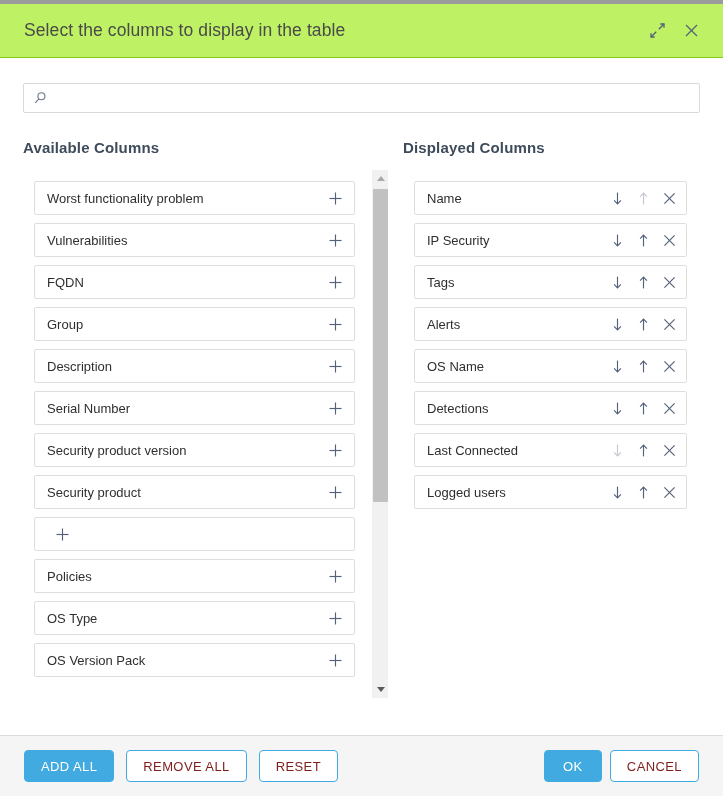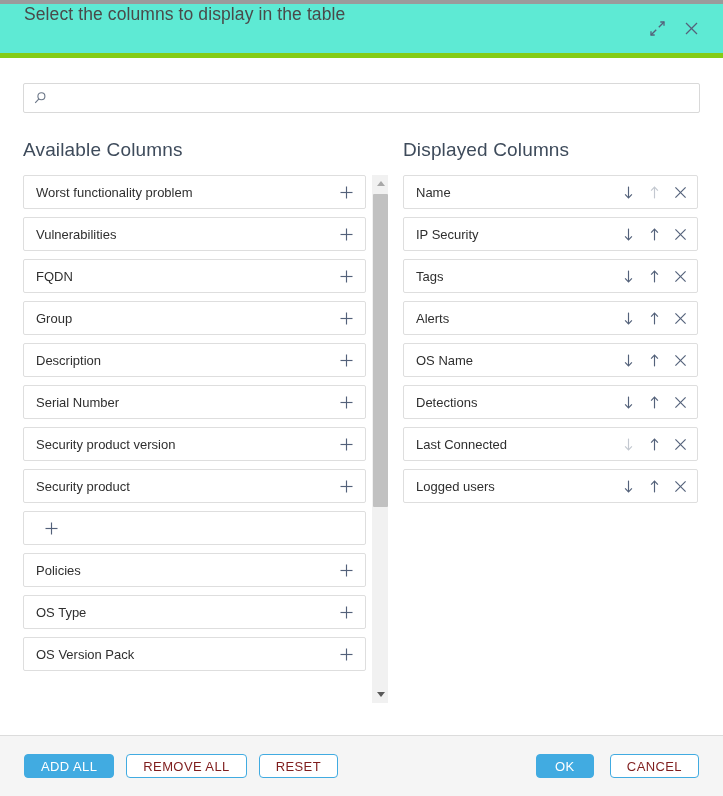--- a/index.html
+++ b/index.html
@@ -23,23 +23,24 @@
     height: 4px;
     background: #9b9b9b;
     flex: 0 0 4px;
   }
 
   
   .header {
     flex: 0 0 54px;
     height: 54px;
     display: flex;
+    align-items: center;
     padding: 0 18px 0 24px;
-    border-bottom: 5px solid #84cc16;
-    background: #5eead4;
+    border-bottom: 1px solid #84cc16;
+    background: #bef264;
   }
   .header-title {
     font-size: 17.5px;
     color: #4a4a4a;
     letter-spacing: .1px;
     flex: 1 1 auto;
     white-space: nowrap;
   }
   .header-actions {
     display: flex;
@@ -95,41 +96,41 @@
   .panels {
     display: flex;
     margin-top: 26px;
     height: 552px;
   }
   .panel { position: relative; }
   .panel-left  { width: 370px; flex: 0 0 370px; }
   .panel-right { width: 300px; flex: 0 0 300px; margin-left: 10px;}
 
   .panel-title {
-    font-size: 19px;
-    font-weight: normal;
+    font-size: 15px;
+    font-weight: bold;
     color: #3e4b5b;
     margin: 0 0 14px 5px;
     letter-spacing: .15px;
   }
 
   .list-viewport {
     position: relative;
     height: 528px;
     overflow: hidden;
   }
   .list-left-scrollarea {
     width: 348px;
     height: 528px;
     overflow: hidden;
     position: relative;
   }
   .list {
     list-style: none;
-    margin: 0;
+    margin: 11px;
     padding: 0 0 0 5px;
   }
 
   .row {
     height: 34px;
     border: 1px solid #dedede;
     border-radius: 2px;
     background: #fff;
     display: flex;
     align-items: center;
@@ -203,23 +204,23 @@
   .footer {
     flex: 0 0 61px;
     height: 61px;
     background: #f5f5f5;
     border-top: 1px solid #dcdcdc;
     display: flex;
     align-items: center;
     padding: 0 24px;
   }
   .footer-left { display: flex; align-items: center; gap: 12px; }
-  .footer-right { margin-left: auto; display: flex; align-items: center; gap: 16px; border-radius: 16px; }
+  .footer-right { margin-left: auto; display: flex; align-items: center; gap: 8px; border-radius: 16px; }
   .btn {
-    height: 24px;
+    height: 32px;
     min-width: 74px;
     padding: 9px 16px;
     border-radius: 4px;
     font-size: 13px;
     font-family: "Liberation Sans", sans-serif;
     letter-spacing: .4px;
     cursor: pointer;
     display: inline-flex;
     align-items: center;
     justify-content: center;

